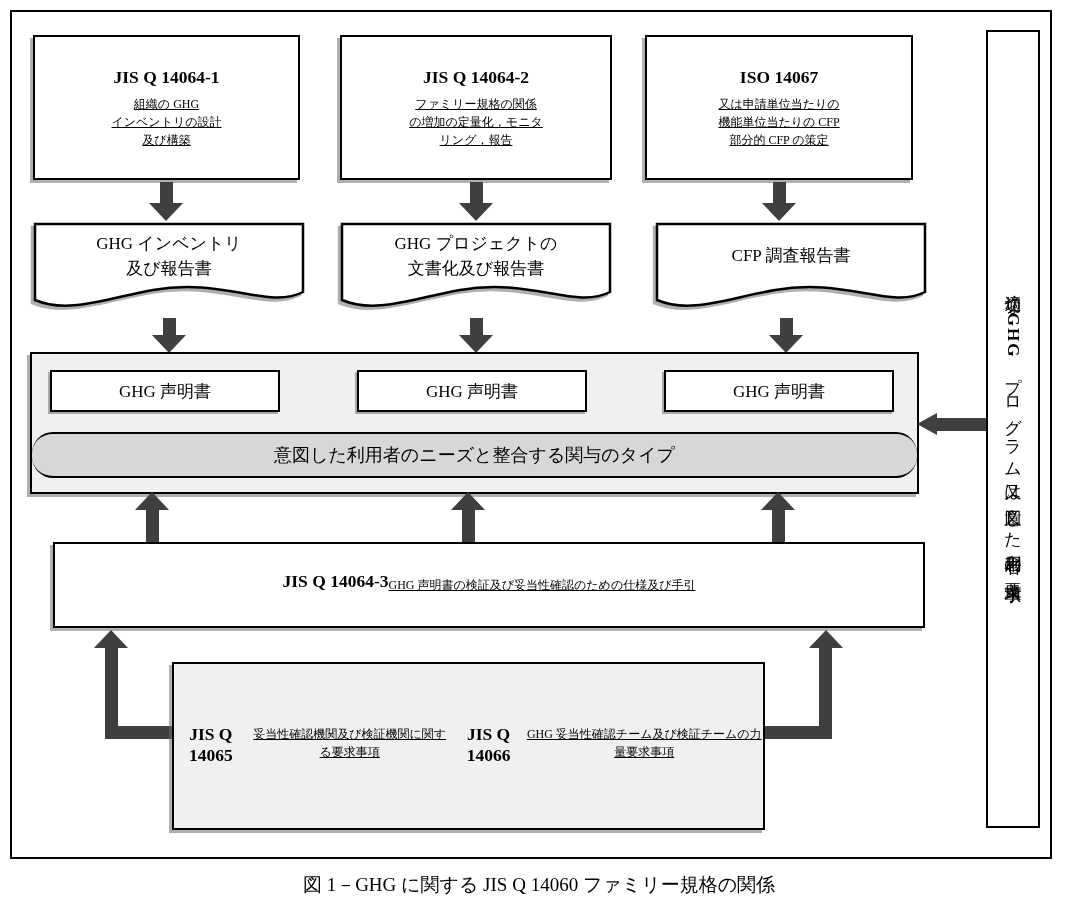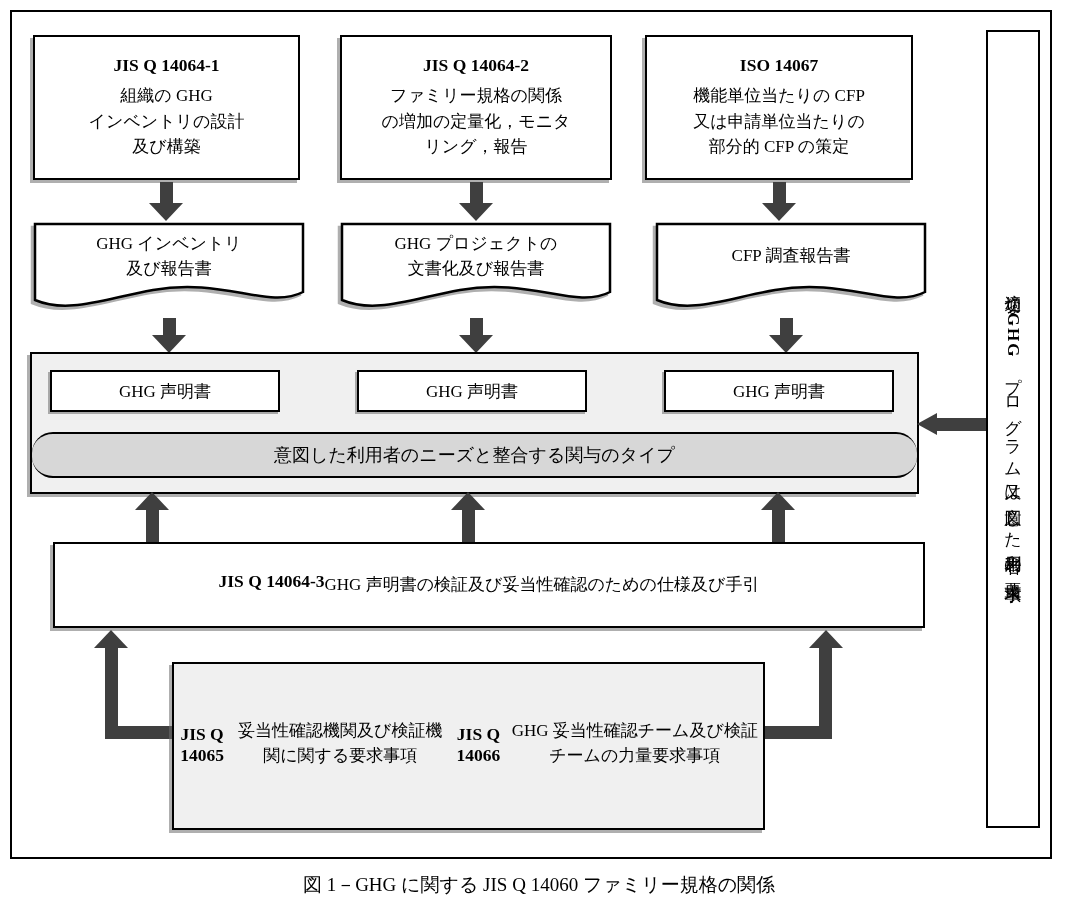--- a/index.html
+++ b/index.html
@@ -16,21 +16,21 @@
     position:absolute; left:10px; top:10px; width:1038px; height:845px;
     border:2px solid #000; background:#fff;
   }
   .std-box{
     position:absolute; border:2px solid #000; background:#fff;
     box-shadow:-3px 3px 0 rgba(110,110,110,.55);
     display:flex; flex-direction:column; align-items:center; justify-content:center;
     text-align:center; padding:4px 6px; box-sizing:border-box;
   }
   .std-title{font-weight:bold; font-size:17.5px; margin-bottom:7px;}
-  .std-line{font-size:17px; line-height:1.5;}
+  .std-line{font-size:12px; line-height:1.5;text-decoration:underline;}
   .doc{position:absolute;}
   .doc svg{position:absolute; left:0; top:0; filter:drop-shadow(-3px 3px 0 rgba(110,110,110,.55));}
   .doc-text{
     position:absolute; left:0; top:0; right:0; height:72%;
     display:flex; flex-direction:column; align-items:center; justify-content:center;
     text-align:center; font-size:17px; line-height:1.5;
   }
   .band{
     position:absolute; left:30px; top:352px; width:885px; height:138px;
     border:2px solid #000; background:var(--band-bg);
@@ -102,22 +102,22 @@
     <div class="std-line">及び構築</div>
   </div>
   <div class="std-box" style="left:340px;top:35px;width:272px;height:145px">
     <div class="std-title">JIS Q 14064-2</div>
     <div class="std-line">ファミリー規格の関係</div>
     <div class="std-line">の増加の定量化，モニタ</div>
     <div class="std-line">リング，報告</div>
   </div>
   <div class="std-box" style="left:645px;top:35px;width:268px;height:145px">
     <div class="std-title">ISO 14067</div>
+    <div class="std-line">又は申請単位当たりの</div>
     <div class="std-line">機能単位当たりの CFP</div>
-    <div class="std-line">又は申請単位当たりの</div>
     <div class="std-line">部分的 CFP の策定</div>
   </div>
 
   <div class="arr-stem" style="left:160px;top:182px;width:13px;height:21px"></div>
   <div class="head-down" style="left:149px;top:203px"></div>
   <div class="arr-stem" style="left:470px;top:182px;width:13px;height:21px"></div>
   <div class="head-down" style="left:459px;top:203px"></div>
   <div class="arr-stem" style="left:773px;top:182px;width:13px;height:21px"></div>
   <div class="head-down" style="left:762px;top:203px"></div>
 

